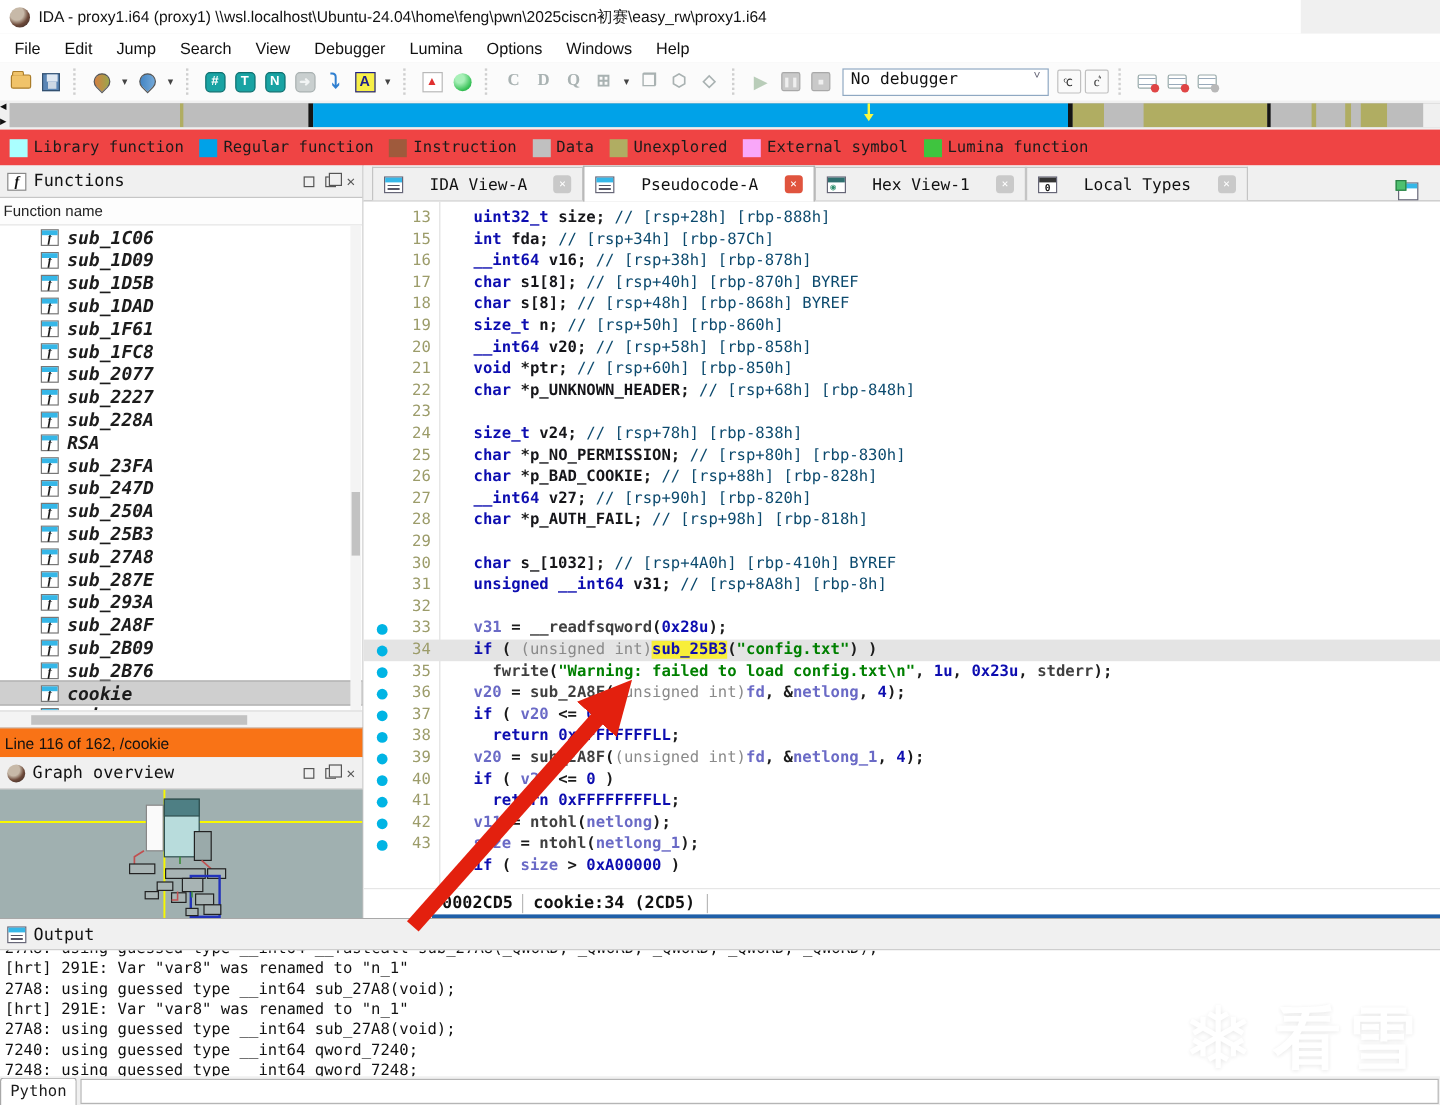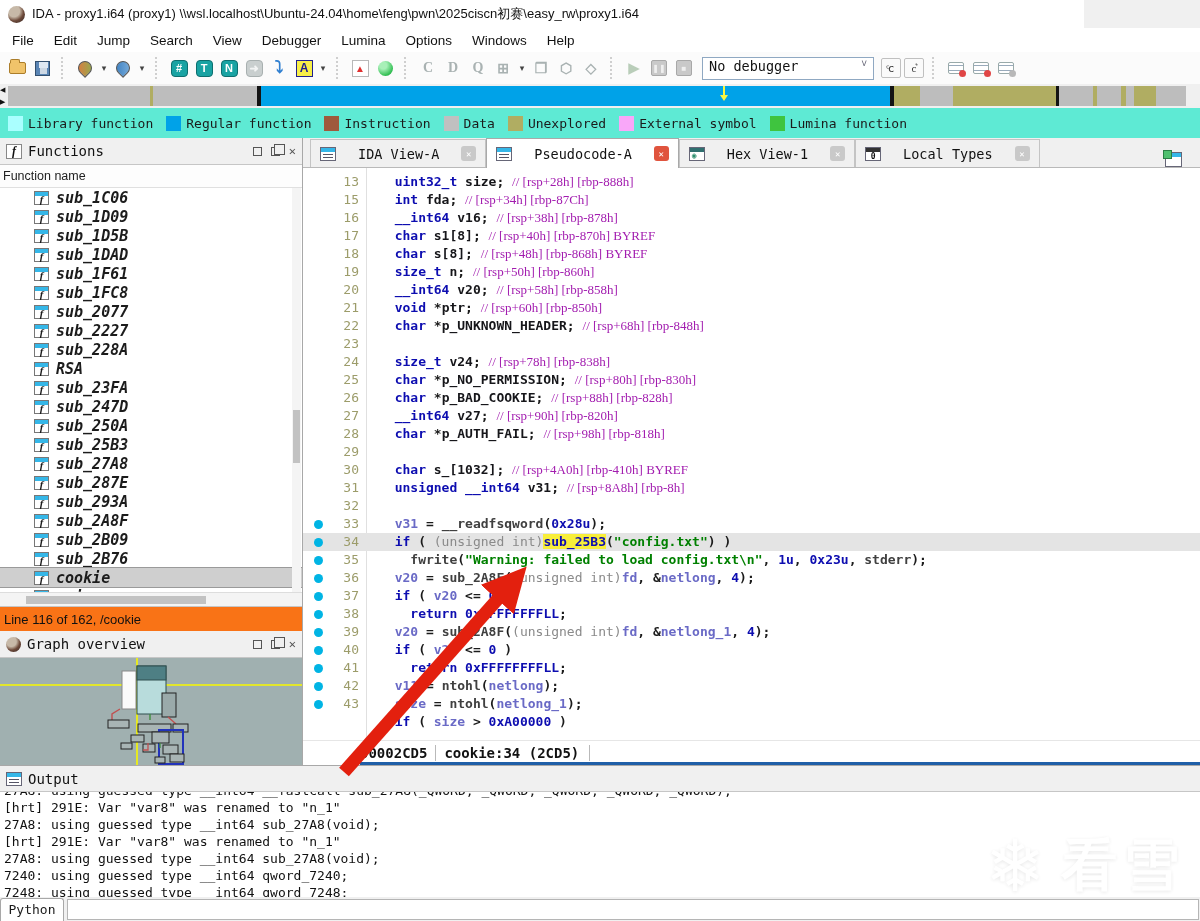--- a/index.html
+++ b/index.html
@@ -51,21 +51,21 @@
   .navrow { position:absolute; left:0; top:84px; width:1200px; height:24px; background:#f0f0f0; display:flex; }
   .nav-arrows { width:8px; height:24px; display:flex; flex-direction:column; justify-content:space-between; padding:1px 0; }
   .nav-arrows span { font-size:7px; color:#111; line-height:10px; }
   .navband { position:relative; height:20px; margin-top:2px; flex:1; background:#bdbdbd; overflow:hidden; }
   .navseg { position:absolute; top:0; height:20px; }
   .navmarker { position:absolute; top:0; width:0; height:0; }
   .navmarker .stem { position:absolute; left:-1px; top:0; width:2px; height:9px; background:#f8f840; }
   .navmarker .head { position:absolute; left:-4px; top:9px; width:0; height:0; border-left:4px solid transparent; border-right:4px solid transparent; border-top:6px solid #f8f840; }
 
   
-  .legend { position:absolute; left:0; top:108px; width:1200px; height:30px; background:#5eead4; display:flex; align-items:center; padding-left:8px; gap:13px; font-family:"DejaVu Sans Mono", monospace; font-size:13px; }
+  .legend { position:absolute; left:0; top:108px; width:1200px; height:30px; background:#ef4444; display:flex; align-items:center; padding-left:8px; gap:13px; font-family:"DejaVu Sans Mono", monospace; font-size:13px; }
   .legend-item { display:flex; align-items:center; gap:5px; }
   .legend-chip { width:15px; height:15px; flex:none; }
 
   
   .main { position:absolute; left:0; top:138px; width:1200px; height:627px; display:flex; }
   .left-col { width:303px; flex:none; border-right:1px solid #a8a8a8; position:relative; background:#f0f0f0; }
   .panel-title { height:27px; background:#f0f0f0; border-bottom:1px solid #c6c6c6; display:flex; align-items:center; padding:0 6px; gap:6px; font-family:"DejaVu Sans Mono", monospace; font-size:14px; color:#111; }
   .panel-title .grow { flex:1; }
   .winctl { display:flex; gap:9px; align-items:center; color:#555; }
   .winctl .sq { width:9px; height:9px; border:1.5px solid #555; }
@@ -113,21 +113,21 @@
   .cl { position:relative; height:18px; padding-left:76px; white-space:pre; font-weight:bold; }
   .cl.hl { background:#e4e4e4; }
   .cl .dot { position:absolute; left:11px; top:5px; width:9px; height:9px; border-radius:50%; background:#00b4e4; }
   .cl .num { position:absolute; left:0; top:0; width:56px; text-align:right; color:#9c9c6a; font-weight:normal; }
   .c-pl { color:#1b1b1b; }
   .c-kw { color:#0d0db0; }
   .c-fn { color:#404040;margin-top:20px; }
   .c-nm { color:#0d0db0; }
   .c-dv { color:#16161a; }
   .c-vr { color:#6a6ac6; }
-  .c-cm { color:#a21caf; font-weight:normal;font-family:Liberation Serif, serif; }
+  .c-cm { color:#0c4a6e; font-weight:normal; }
   .c-gr { color:#8a8a8a; font-weight:normal; }
   .c-st { color:#008000; }
   .c-ys { background:#f8ee3a; color:#0d0db0; }
   .code-status { height:25px; background:#fff; border-top:1px solid #e6e6e6; display:flex; align-items:center; font-family:"DejaVu Sans Mono", monospace; font-size:14px; font-weight:bold; color:#111; padding-left:57px; }
   .code-status .addr { padding-right:8px; border-right:1px solid #b9b9b9; }
   .code-status .loc { padding:0 10px 0 8px; border-right:1px solid #b9b9b9; }
   .blue-splitter { position:absolute; left:57px; right:0; bottom:0; height:3px; background:#1f5fa8; }
 
   
   .output-panel { position:absolute; left:0; top:765px; width:1200px; height:132px; background:#fff; border-top:1px solid #a8a8a8; }

